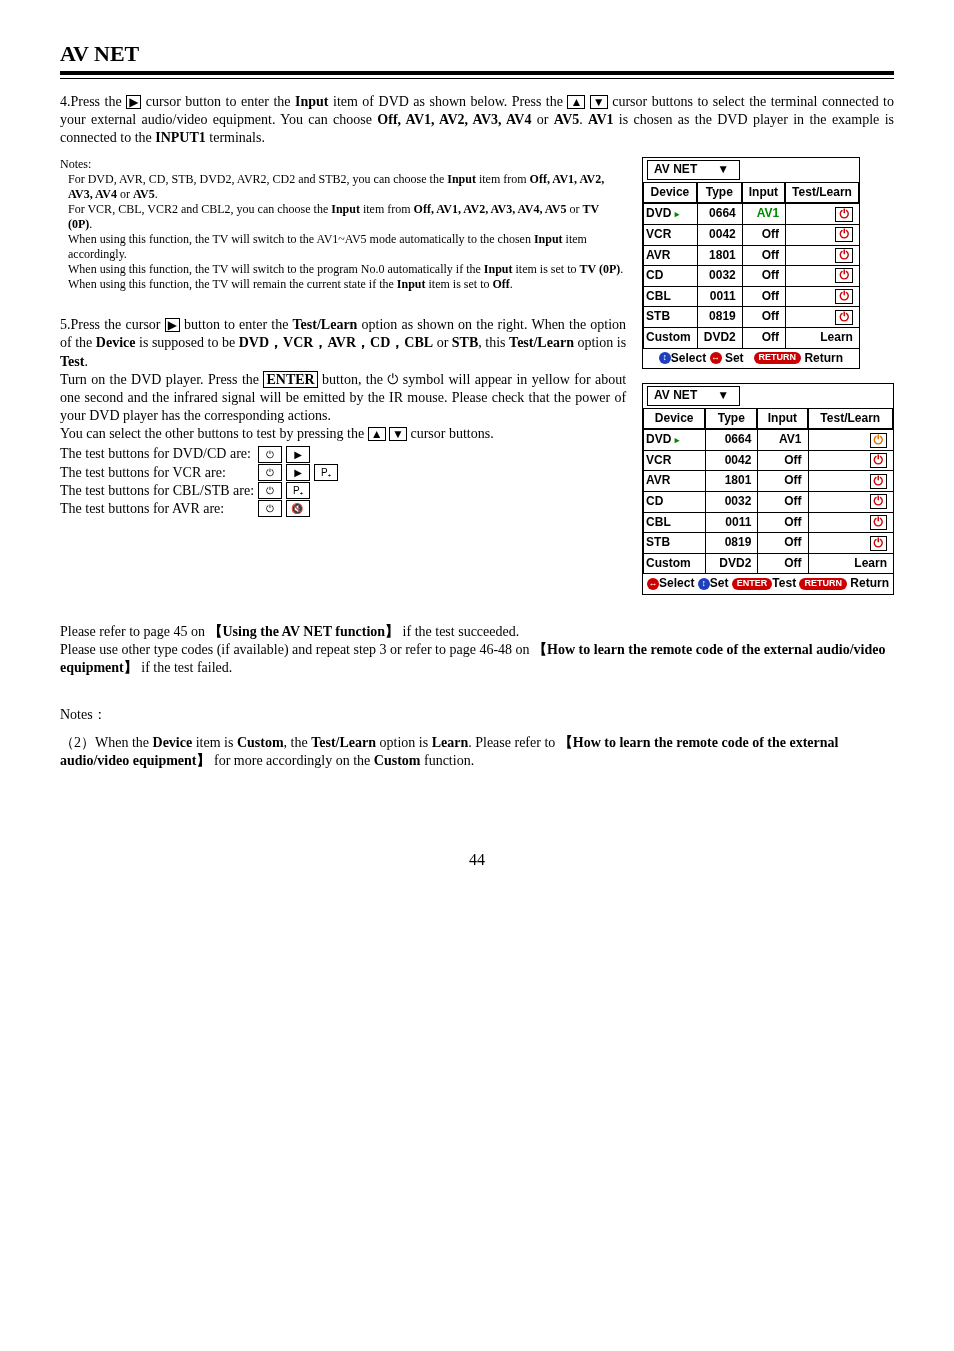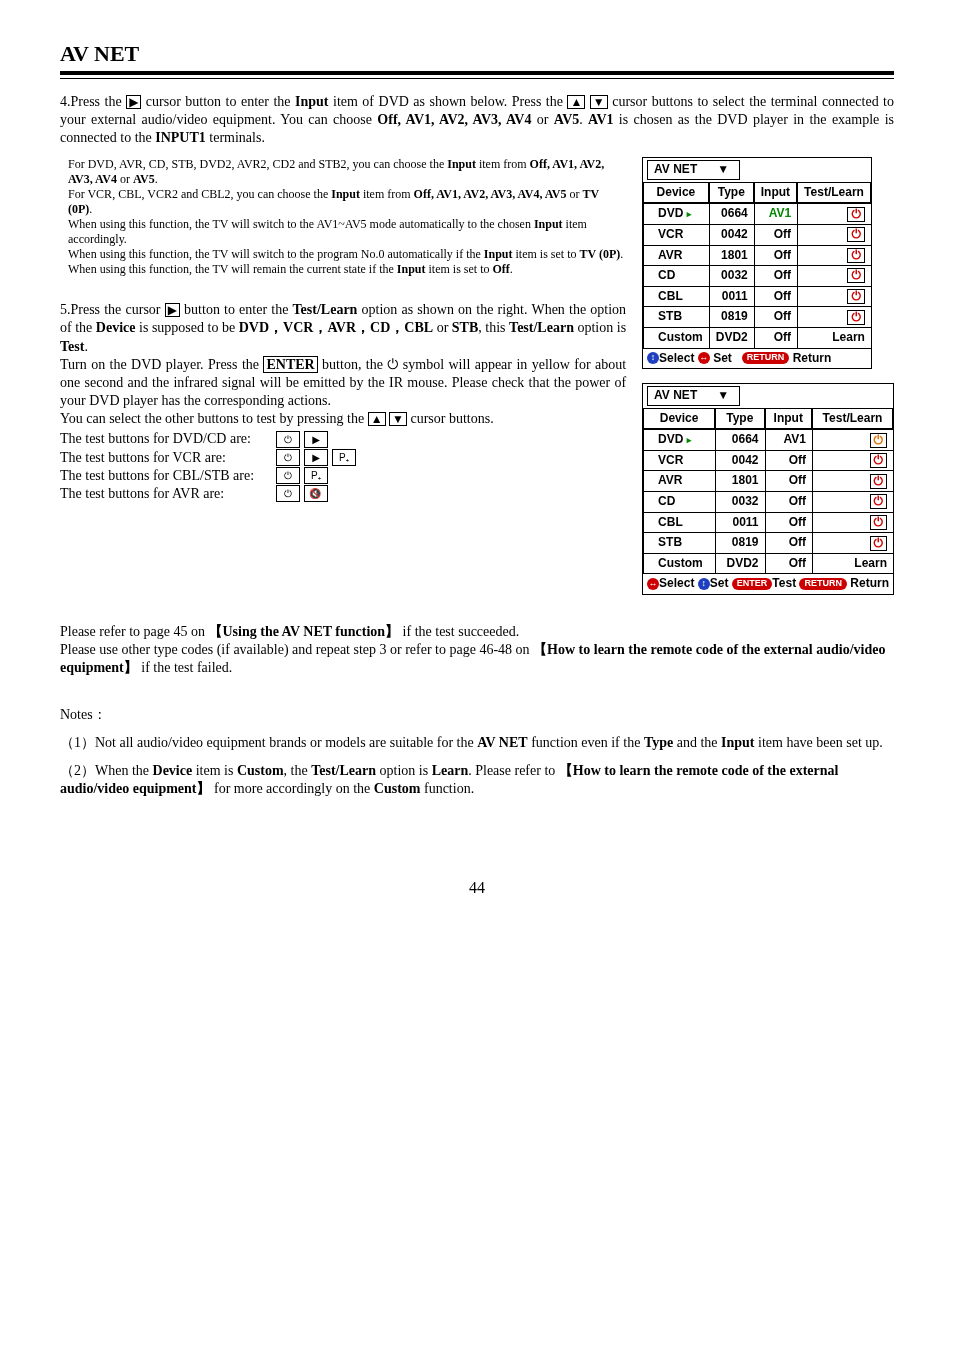--- a/index.html
+++ b/index.html
@@ -75,26 +75,27 @@
     padding: 2px 6px;
     font-size: 12px;
   }
   .avtable td.cell {
     border-left: 1px solid #000;
     border-top: 1px solid #000;
     padding: 2px 6px;
     text-align: right;
     font-weight: bold;
   }
-  .avtable td.cell.first { text-align: left; padding-left: 14px;}
+  .avtable td.cell.first { text-align: left; padding-left: 2px;}
   .avtable .footrow td {
     border-top: 1px solid #000;
     padding: 2px 4px;
     font-weight: bold;
     font-size: 12px;
+    text-align: center;
   }
   .circle {
     display:inline-flex;
     width:12px;height:12px;border-radius:50%;
     align-items:center;justify-content:center;
     color:#fff;font-size:9px;font-weight:bold;
     vertical-align:middle;
     font-family:sans-serif;
   }
   .blue-c{background:#1e3fbf;}
@@ -135,36 +136,37 @@
 <div class="title">AV NET</div>
 <div class="title-underline"></div>
 
 <div class="step4">
   <span>4.Press the </span><span class="boxsym">▶</span><span> cursor button to enter the </span><b>Input</b><span> item of DVD as shown below. Press the </span><span class="boxsym">▲</span> <span class="boxsym">▼</span><span> cursor buttons to select the terminal connected to your external audio/video equipment. You can choose </span><b>Off, AV1, AV2, AV3, AV4</b><span> or </span><b>AV5</b><span>. </span><b>AV1</b><span> is chosen as the DVD player in the example is connected to the </span><b>INPUT1</b><span> terminals.</span>
 </div>
 
 <div class="two-col">
   <div class="left-col">
     <div class="notes">
+      <div>Notes:</div>
       <div class="notes-indent">
         <span>For DVD, AVR, CD, STB, DVD2, AVR2, CD2 and STB2, you can choose the </span><b>Input</b><span> item from </span><b>Off, AV1, AV2, AV3, AV4</b><span> or </span><b>AV5</b><span>.</span><br>
         <span>For VCR, CBL, VCR2 and CBL2, you can choose the </span><b>Input</b><span> item from </span><b>Off, AV1, AV2, AV3, AV4, AV5</b><span> or </span><b>TV (0P)</b><span>.</span><br>
         <span>When using this function, the TV will switch to the AV1~AV5 mode automatically to the chosen </span><b>Input</b><span> item accordingly.</span><br>
         <span>When using this function, the TV will switch to the program No.0 automatically if the </span><b>Input</b><span> item is set to </span><b>TV (0P)</b><span>.</span><br>
         <span>When using this function, the TV will remain the current state if the </span><b>Input</b><span> item is set to </span><b>Off</b><span>.</span>
       </div>
     </div>
 
     <div class="step5" style="text-align:justify;">
       <span>5.Press the cursor </span><span class="boxsym">▶</span><span> button to enter the </span><b>Test/Learn</b><span> option as shown on the right. When the option of the </span><b>Device</b><span> is supposed to be </span><b>DVD，VCR，AVR，CD，CBL</b><span> or </span><b>STB</b><span>, this </span><b>Test/Learn</b><span> option is </span><b>Test</b><span>.</span><br>
       <span>Turn on the DVD player. Press the </span><span class="enterbox">ENTER</span><span> button, the </span><span>⏻</span>
       <span> symbol will appear in yellow for about one second and the infrared signal will be emitted by the IR mouse. Please check that the power of your DVD player has the corresponding actions.</span><br>
       <span>You can select the other buttons to test by pressing the </span><span class="boxsym">▲</span>
       <span class="boxsym">▼</span><span> cursor buttons.</span>
-      <div style="display:flex;gap:22px;align-items:flex-start;margin-top:2px;">
+      <div style="display:flex;gap:4px;align-items:flex-start;margin-top:2px;">
         <div>
           <div>The test buttons for DVD/CD are:</div>
           <div>The test buttons for VCR are:</div>
           <div>The test buttons for CBL/STB are:</div>
           <div>The test buttons for AVR are:</div>
         </div>
         <div>
           <div class="btnrow">
               <span class="minibox">⏻</span>
               <span class="minibox">▶</span>
@@ -319,20 +321,17 @@
 </div>
 
 <div class="after-notes">
   <span>Please refer to page 45 on </span><b>【Using the AV NET function】</b><span> if the test succeeded.</span><br>
   <span>Please use other type codes (if available) and repeat step 3 or refer to page 46-48 on </span><b>【How to learn the remote code of the external audio/video equipment】</b><span> if the test failed.</span>
 </div>
 
 <div style="margin-top:28px;">
   <div>Notes：</div>
   <div style="margin-top:10px;">
-    <span class="cn-paren">（1）Not all audio/video equipment brands or models are suitable for the </span><b>AV NET</b><span> function even if the </span><b>Type</b><span> and the </span><b>Input</b><span> item have been set up.</span>
-  </div>
-  <div style="margin-top:10px;">
     <span class="cn-paren">（2）When the </span><b>Device</b><span> item is </span><b>Custom</b><span>, the </span><b>Test/Learn</b><span> option is </span><b>Learn</b><span>. Please refer to </span><b>【How to learn the remote code of the external audio/video equipment】</b><span> for more accordingly on the </span><b>Custom</b><span> function.</span>
   </div>
 </div>
 
 <div class="pageno">44</div>
 
 </body></html>

